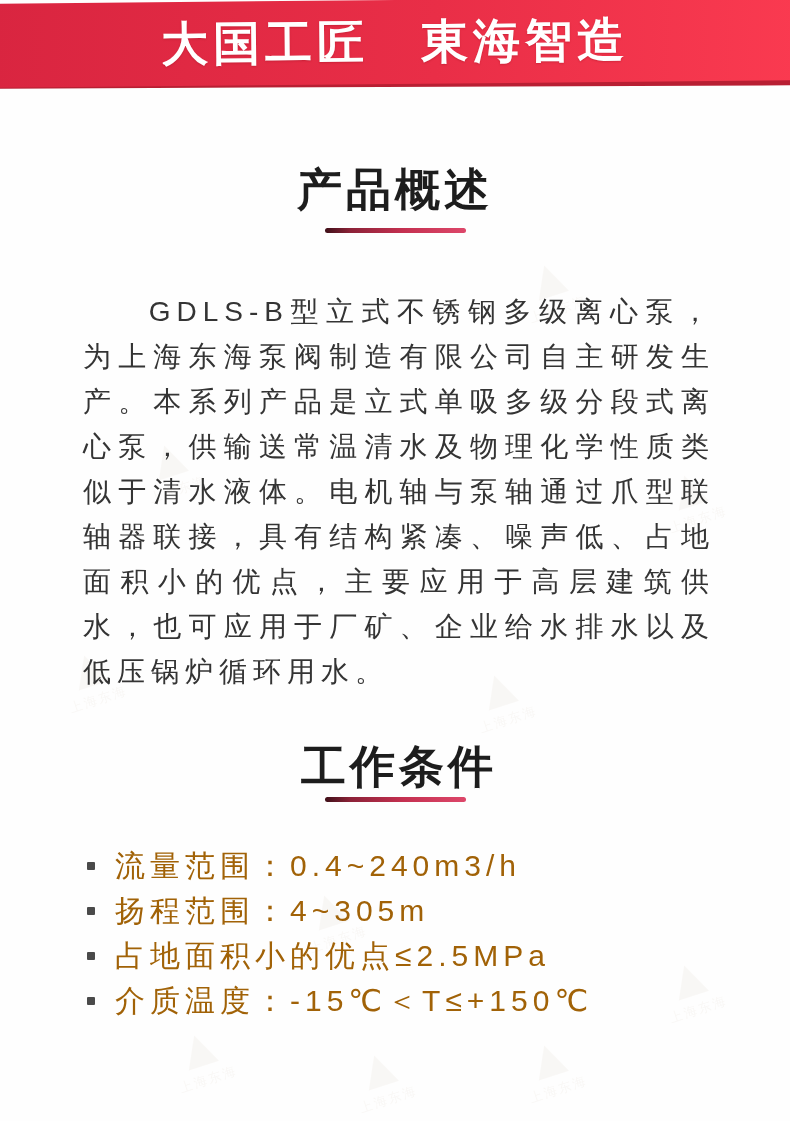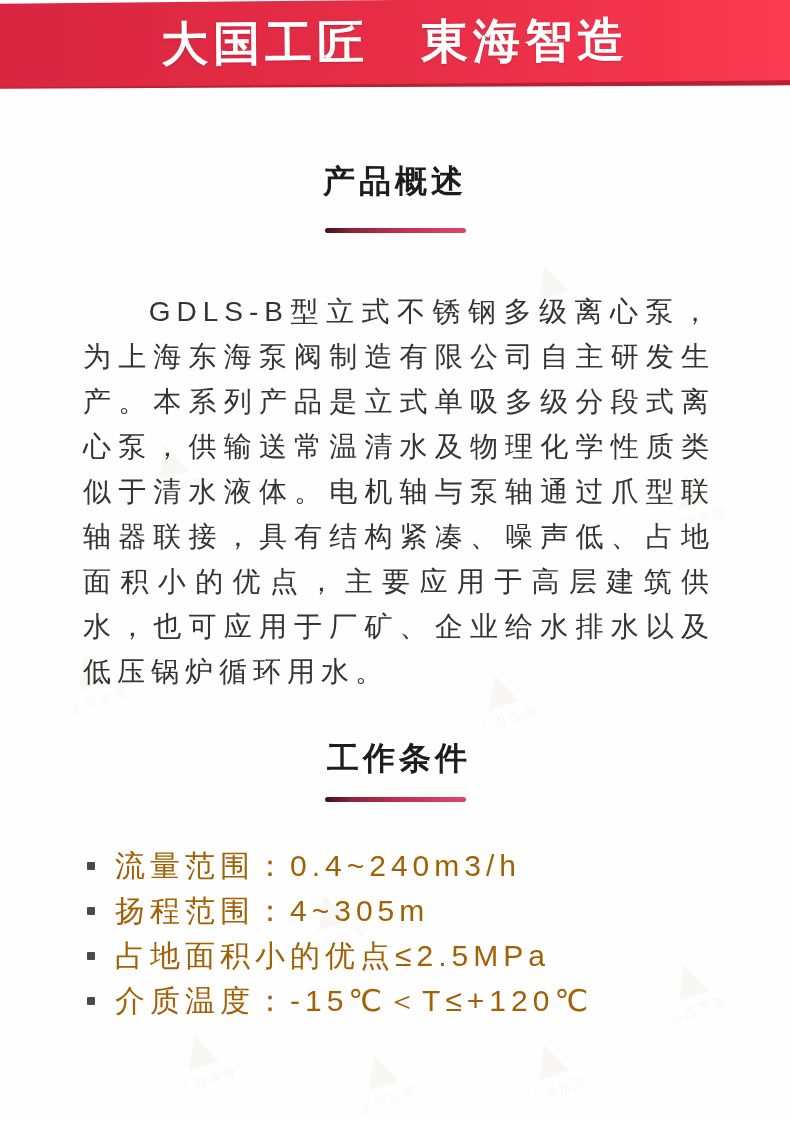--- a/index.html
+++ b/index.html
@@ -37,21 +37,21 @@
   }
   .banner-title {
     color:#ffffff; font-size:47px; font-weight:bold;
     letter-spacing:5px; white-space:nowrap;
     text-shadow:0 1px 2px rgba(120,0,15,0.25);
   }
 
   
   .section-title {
     position:absolute; left:0; width:790px; text-align:center;
-    font-size:32px; font-weight:bold; color:#1d1d1d; letter-spacing:4px;
+    font-size:45px; font-weight:bold; color:#1d1d1d; letter-spacing:4px;
   }
   .title-overview { top:160px; }
   .title-conditions { top:737px;padding-left:8px; }
   .title-underline {
     position:absolute; left:325px; width:141px; height:5px;
     border-radius:3px;
     background:linear-gradient(90deg,#3f1019 0%,#8c2238 18%,#c43050 55%,#dd476a 100%);
   }
   .underline-overview { top:228px; }
   .underline-conditions { top:797px; }
@@ -147,18 +147,18 @@
       <li class="bullet-item">
         <span class="bullet-dot"></span>
         <span>扬程范围：4~305m</span>
       </li>
       <li class="bullet-item">
         <span class="bullet-dot"></span>
         <span>占地面积小的优点≤2.5MPa</span>
       </li>
       <li class="bullet-item">
         <span class="bullet-dot"></span>
-        <span>介质温度：-15℃＜T≤+120℃</span>
+        <span>介质温度：-15℃＜T≤+150℃</span>
       </li>
     </ul>
   </section>
 
 </div>
 
 </body></html>

